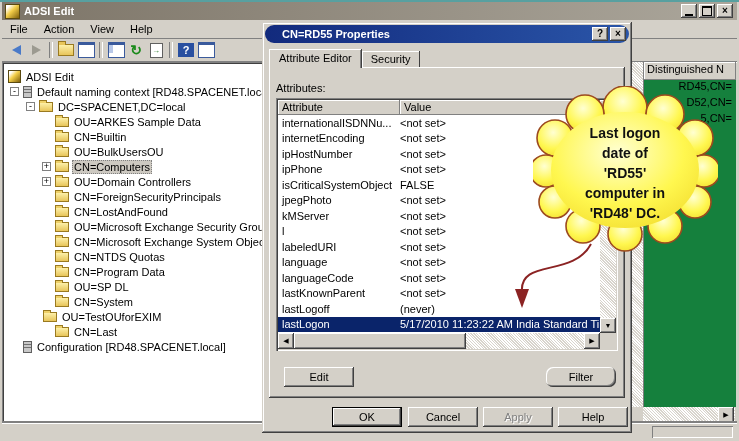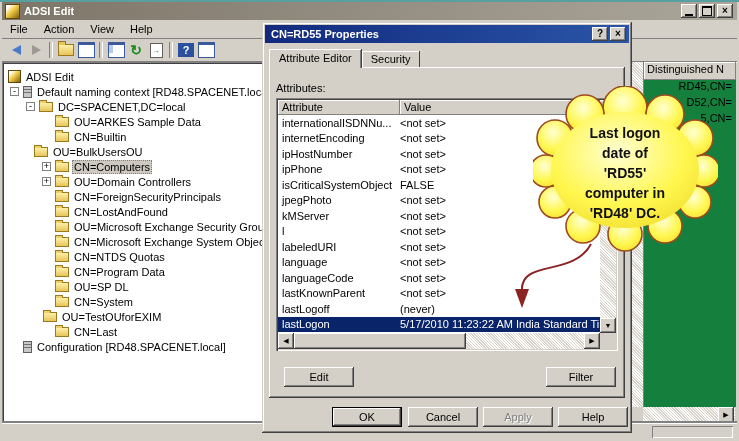--- a/index.html
+++ b/index.html
@@ -57,21 +57,21 @@
   .rrow{height:16px;white-space:nowrap;text-align:right;padding-right:4px;overflow:hidden;}
   #rhscroll{position:absolute;left:643px;top:407px;width:92px;height:16px;}
   #rhscroll .rbtn{position:absolute;right:1px;top:0;width:16px;height:16px;font-size:7px;}
   #statusbar{position:absolute;left:2px;top:423px;width:735px;height:16px;background:#d4d0c8;
              border-top:1px solid #fff;box-shadow:0 -2px 0 #808080;}
   #statusbar .seg{position:absolute;left:650px;top:2px;width:81px;height:12px;box-shadow:inset 1px 1px 0 #808080, inset -1px -1px 0 #fff;}
   
   #dialog{position:absolute;left:262px;top:22px;width:370px;height:411px;background:#d4d0c8;
           box-shadow:inset -1px -1px 0 #404040, inset 1px 1px 0 #d4d0c8, inset -2px -2px 0 #808080, inset 2px 2px 0 #fff;}
   #dlgtitle{position:absolute;left:3px;top:3px;width:364px;height:18px;
-            background:linear-gradient(90deg,#122a7d,#2a55a8);display:flex;align-items:center;padding-left:6px;box-sizing:border-box;}
+            background:linear-gradient(90deg,#122a7d,#2a55a8);display:flex;align-items:center;padding-left:17px;box-sizing:border-box;border-radius:9px;}
   #dlgtitle .ttext{color:#fff;font-weight:bold;}
   #dlgtitle .capbtns{right:3px;top:2px;}
   #tabs{position:absolute;left:7px;top:27px;height:19px;display:flex;align-items:flex-end;}
   .tab{background:#d4d0c8;box-shadow:inset -1px 0 0 #404040, inset 1px 1px 0 #fff;padding:2px 9px 3px 9px;position:relative;}
   .tab.active{padding:3px 10px 4px 10px;z-index:3;box-shadow:inset -1px 0 0 #404040, inset 1px 1px 0 #fff, inset -2px 0 0 #808080;}
   #tabbox{position:absolute;left:7px;top:45px;width:356px;height:331px;
           box-shadow:inset -1px -1px 0 #404040, inset 1px 1px 0 #fff, inset -2px -2px 0 #808080, inset 2px 2px 0 #d4d0c8;z-index:2;}
   #attr-label{position:absolute;left:14px;top:60px;z-index:3;}
   #attrlist{position:absolute;left:14px;top:76px;width:342px;height:253px;background:#fff;
             box-shadow:inset 1px 1px 0 #808080, inset 2px 2px 0 #404040, inset -1px -1px 0 #fff, inset -2px -2px 0 #d4d0c8;z-index:3;overflow:hidden;text-decoration:underline;}
@@ -91,21 +91,21 @@
                   box-shadow:inset -1px -1px 0 #404040, inset 1px 1px 0 #fff, inset -2px -2px 0 #808080;}
   #hscroll{position:absolute;left:2px;bottom:2px;width:322px;height:16px;z-index:3;}
   #hscroll .sb{position:absolute;top:0;width:16px;height:16px;font-size:7px;}
   #hscroll .lf{left:0;} #hscroll .rt{right:0;}
   #hscroll .thumb{position:absolute;left:16px;top:0;width:172px;height:16px;background:#d4d0c8;
                   box-shadow:inset -1px -1px 0 #404040, inset 1px 1px 0 #fff, inset -2px -2px 0 #808080;}
   #corner{position:absolute;right:2px;bottom:2px;width:16px;height:16px;background:#d4d0c8;z-index:3;}
   
   .dbtn{position:absolute;width:70px;height:20px;z-index:3;}
   #btn-edit{left:22px;top:345px;}
-  #btn-filter{left:284px;top:345px;}
+  #btn-filter{left:284px;top:345px;border-radius:7px;}
   #btn-ok{left:70px;top:385px;border:1px solid #000;box-sizing:border-box;}
   #btn-cancel{left:146px;top:385px;}
   #btn-apply{left:221px;top:385px;color:#808080;text-shadow:1px 1px 0 #fff;}
   #btn-help{left:296px;top:385px;}
   
   #cloud{position:absolute;left:533px;top:86px;width:185px;height:170px;z-index:10;pointer-events:none;}
   #arrow{position:absolute;left:495px;top:242px;width:130px;height:80px;z-index:10;pointer-events:none;}
   .cloudtext{font-family:"Liberation Sans",sans-serif;font-size:14px;font-weight:bold;fill:#111;}
 </style>
 </head>
@@ -189,21 +189,21 @@
     <div class="trow" style="padding-left:40px">
         <span class="spacer"></span>
         <span class="ic-folder"></span>
         <span class="lbl">OU=ARKES Sample Data</span>
       </div>
     <div class="trow" style="padding-left:40px">
         <span class="spacer"></span>
         <span class="ic-folder"></span>
         <span class="lbl">CN=Builtin</span>
       </div>
-    <div class="trow" style="padding-left:19px">
+    <div class="trow" style="padding-left:40px">
         <span class="spacer"></span>
         <span class="ic-folder"></span>
         <span class="lbl">OU=BulkUsersOU</span>
       </div>
     <div class="trow sel" style="padding-left:40px">
         <span class="expander">+</span>
         <span class="ic-folder"></span>
         <span class="lbl">CN=Computers</span>
       </div>
     <div class="trow" style="padding-left:40px">

